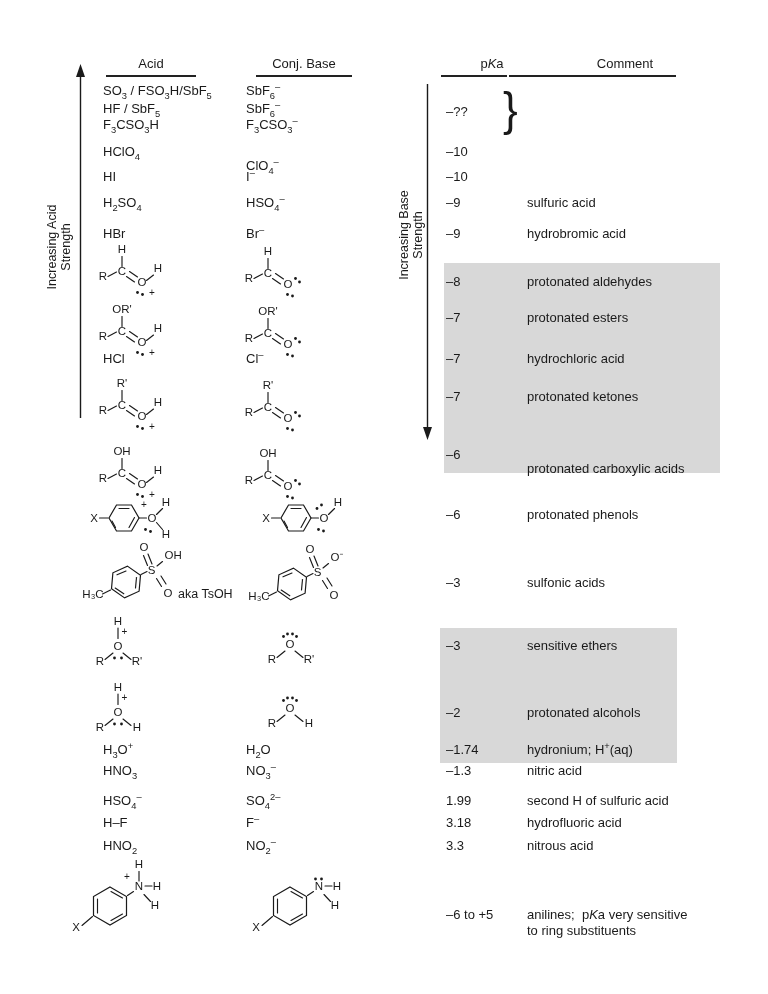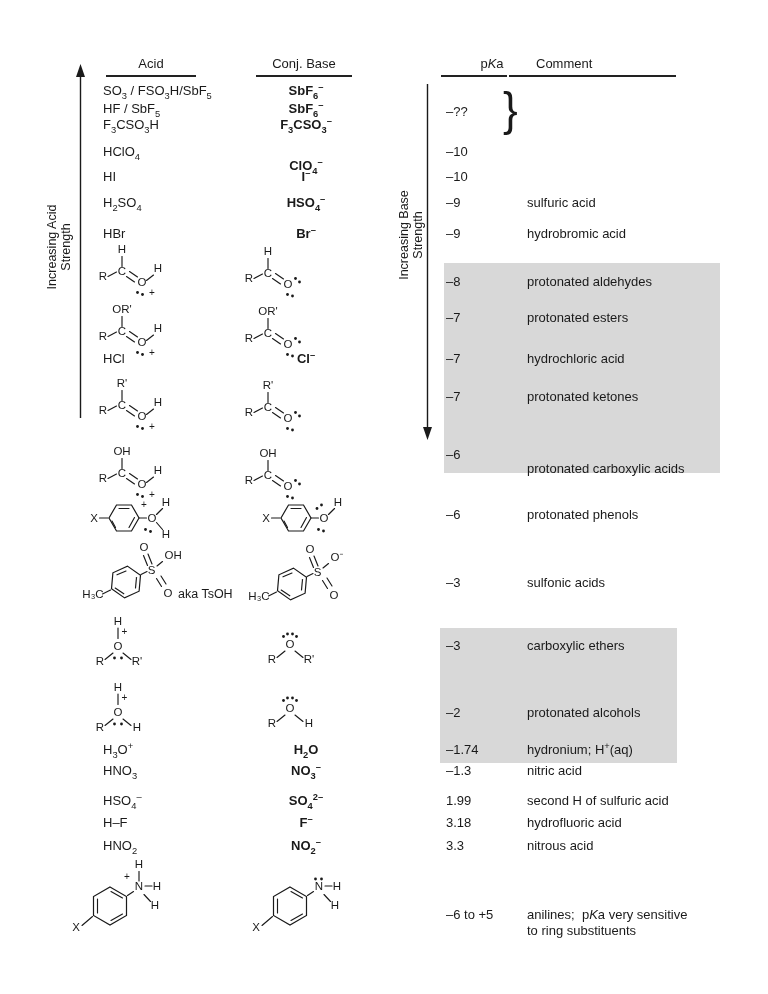--- a/index.html
+++ b/index.html
@@ -1,20 +1,20 @@
 <!DOCTYPE html>
 <html><head>
 <meta charset="utf-8">
 <style>
   html,body{margin:0;padding:0;background:#fff;}
   #page{position:relative;width:768px;height:994px;background:#ffffff;overflow:hidden;
         font-family:"Liberation Sans",sans-serif;color:#1a1a1a;}
   .cell{position:absolute;height:18px;line-height:18px;font-size:13px;white-space:pre;}
   .acid{left:103px;width:152px;text-align:left;}
-  .base{left:246px;width:120px;text-align:center;font-weight:bold;}
+  .base{left:246px;width:120px;}
   .pka{left:446px;width:80px;text-align:left;}
   .comment{left:527px;width:235px;text-align:left;}
   sub,sup{font-size:72%;line-height:0;}
   .hdr{position:absolute;height:16px;line-height:16px;font-size:13px;text-align:center;}
   .rule{position:absolute;height:1.6px;background:#222;}
   .shade{position:absolute;}
   .rot{position:absolute;width:160px;height:30px;transform:rotate(-90deg);
        font-size:12.5px;line-height:14px;text-align:center;}
   .brace{position:absolute;font-size:44px;line-height:57px;font-weight:300;transform:scaleY(1.05);}
   .superlines{position:absolute;left:524px;top:89px;width:178px;text-align:center;
@@ -35,21 +35,21 @@
 <body>
 
 <div id="page">
 
   <div class="shade" style="left: 444px; top: 263px; width: 276px; height: 210px; background: rgb(216, 216, 216);"></div>
   <div class="shade" style="left: 440px; top: 628px; width: 237px; height: 135px; background: rgb(216, 216, 216);"></div>
 
   <div class="hdr" style="left:106px;top:56px;width:90px">Acid</div>
   <div class="hdr" style="left:256px;top:56px;width:96px">Conj. Base</div>
   <div class="hdr" style="left:466px;top:56px;width:52px">p<i>K</i>a</div>
-  <div class="hdr" style="left:509px;top:56px;width:167px;text-align:left;padding-left:27px;box-sizing:border-box">Comment</div>
+  <div class="hdr" style="left:528px;top:56px;width:167px;text-align:center;padding-left:27px;box-sizing:border-box">Comment</div>
   <div class="rule" style="left:106px;top:75px;width:90px"></div>
   <div class="rule" style="left:256px;top:75px;width:96px"></div>
   <div class="rule" style="left:441px;top:75px;width:66px"></div>
   <div class="rule" style="left:509px;top:75px;width:167px"></div>
 
   <svg class="arrow" style="left:73px;top:64px" width="15" height="354">
     <polygon points="7.5,0 3,13 12,13"></polygon>
     <line x1="7.5" y1="11" x2="7.5" y2="354"></line>
   </svg>
   <div class="rot" style="left:-20px;top:232px">
@@ -130,21 +130,21 @@
   <div class="cell comment" style="top:309px">protonated esters</div>
   <div class="cell pka" style="top:388px">–7</div>
   <div class="cell comment" style="top:388px">protonated ketones</div>
   <div class="cell pka" style="top:446px">–6</div>
   <div class="cell comment" style="top:460px">protonated carboxylic acids</div>
   <div class="cell pka" style="top:506px">–6</div>
   <div class="cell comment" style="top:506px">protonated phenols</div>
   <div class="cell pka" style="top:574px">–3</div>
   <div class="cell comment" style="top:574px">sulfonic acids</div>
   <div class="cell pka" style="top:637px">–3</div>
-  <div class="cell comment" style="top:637px">carboxylic ethers</div>
+  <div class="cell comment" style="top:637px">sensitive ethers</div>
   <div class="cell pka" style="top:704px">–2</div>
   <div class="cell comment" style="top:704px">protonated alcohols</div>
   <div class="cell pka" style="top:906px">–6 to +5</div>
   <div class="cell comment" style="top:922px">to ring substituents</div>
   <div class="cell comment" style="top:906px">anilines;  p<i>K</i>a very sensitive</div>
 
   <svg class="st" style="left:94px;top:242px" width="78" height="58">
     <line x1="14" y1="34.5" x2="22.5" y2="30"></line>
       <line x1="28" y1="14.5" x2="28" y2="24.5"></line>
     <line x1="32.5" y1="34.5" x2="40.5" y2="40"></line>

